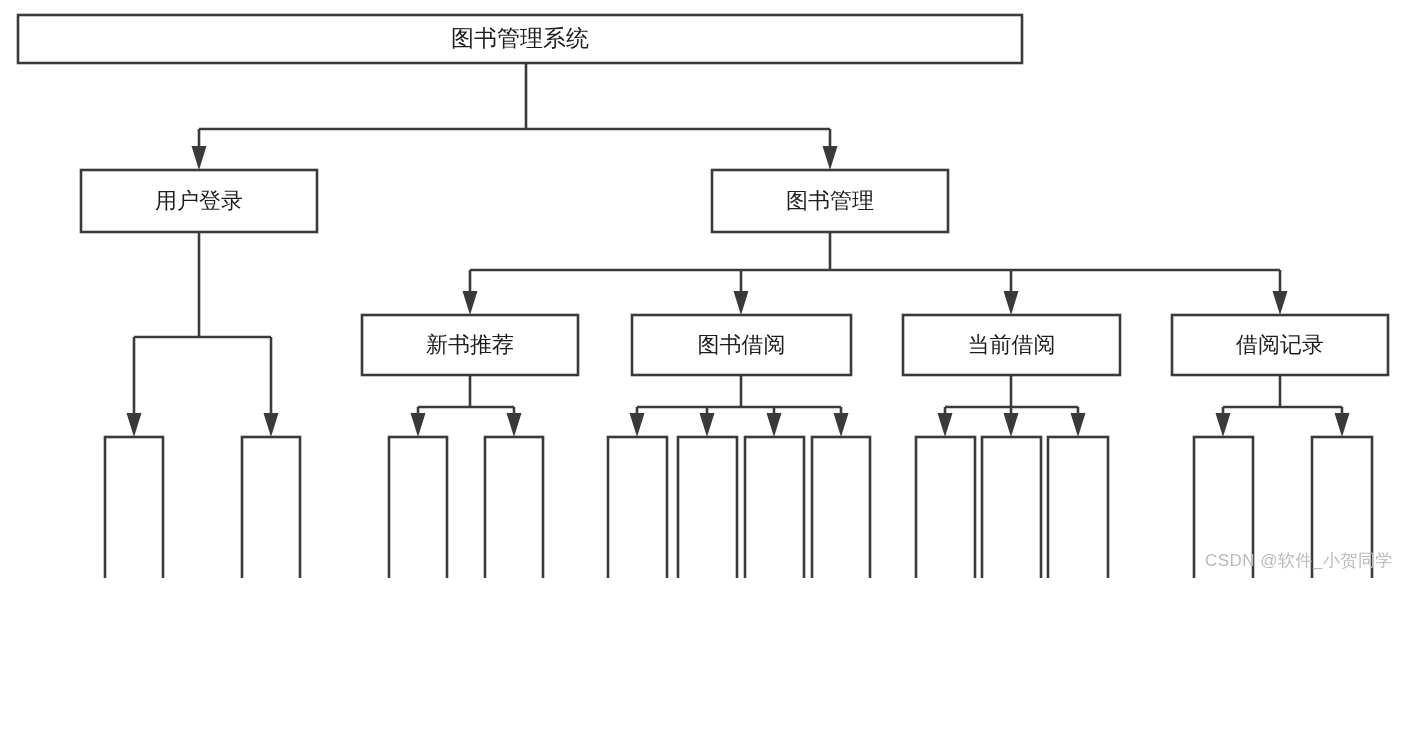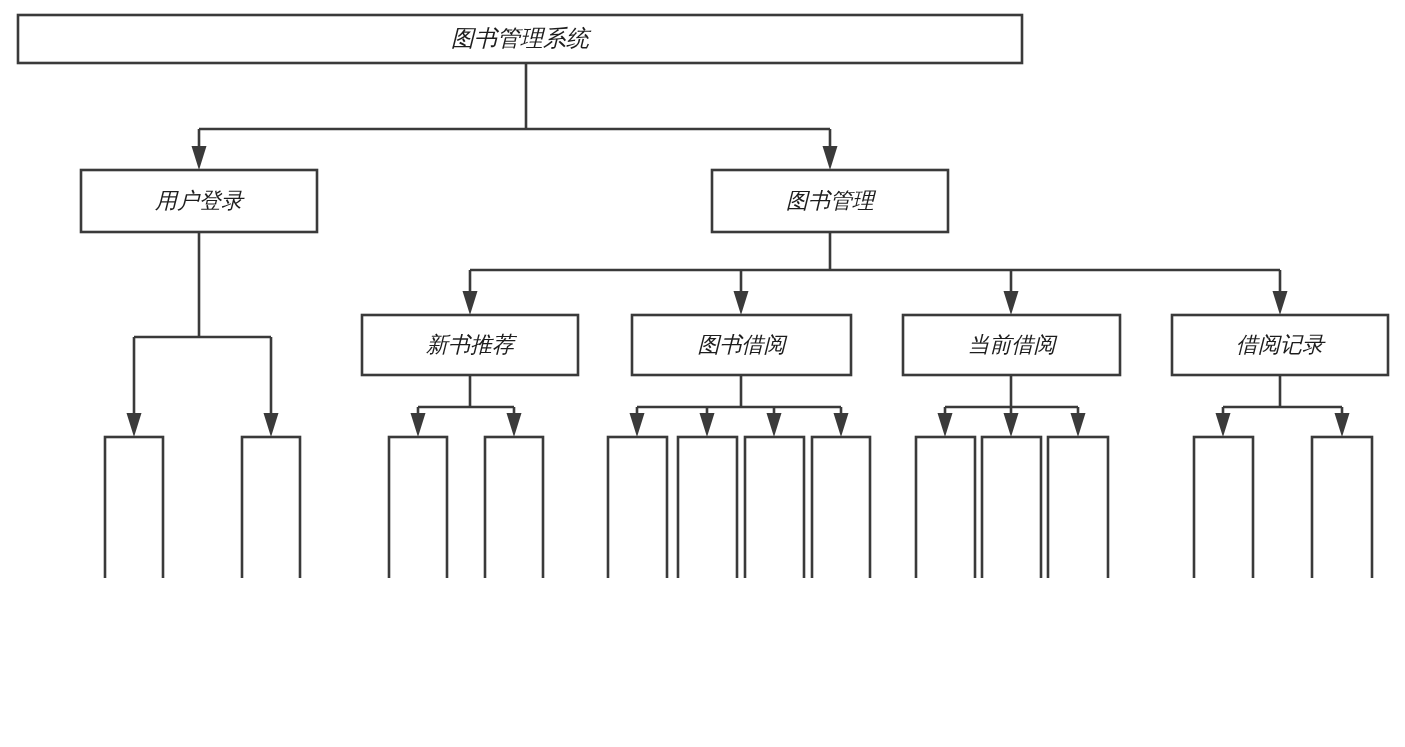--- a/index.html
+++ b/index.html
@@ -9,21 +9,20 @@
   }
   body {
     font-family: "Liberation Sans", "DejaVu Sans", sans-serif;
   }
   #diagram-root {
     position: relative;
     width: 1405px;
     height: 578px;
     background: #ffffff;
     overflow: hidden;
-    font-style: italic;
   }
   svg#flow {
     position: absolute;
     left: 0;
     top: 0;
     width: 1405px;
     height: 747px;
     display: block;
   }
   .node-rect {
@@ -213,14 +212,15 @@
         <span class="leaf-label">确认归还（管理员）</span>
       </div>
       <div class="leaf-label-wrap" style="left: 1194px; top: 437px; width: 59px; height: 295px;">
         <span class="leaf-label">新增借阅记录</span>
       </div>
       <div class="leaf-label-wrap" style="left: 1312px; top: 437px; width: 60px; height: 295px;">
         <span class="leaf-label">查询借阅记录</span>
       </div>
     </div>
 
+  <div id="watermark">CSDN @软件_小贺同学</div>
 
 </div>
 
 </body></html>

